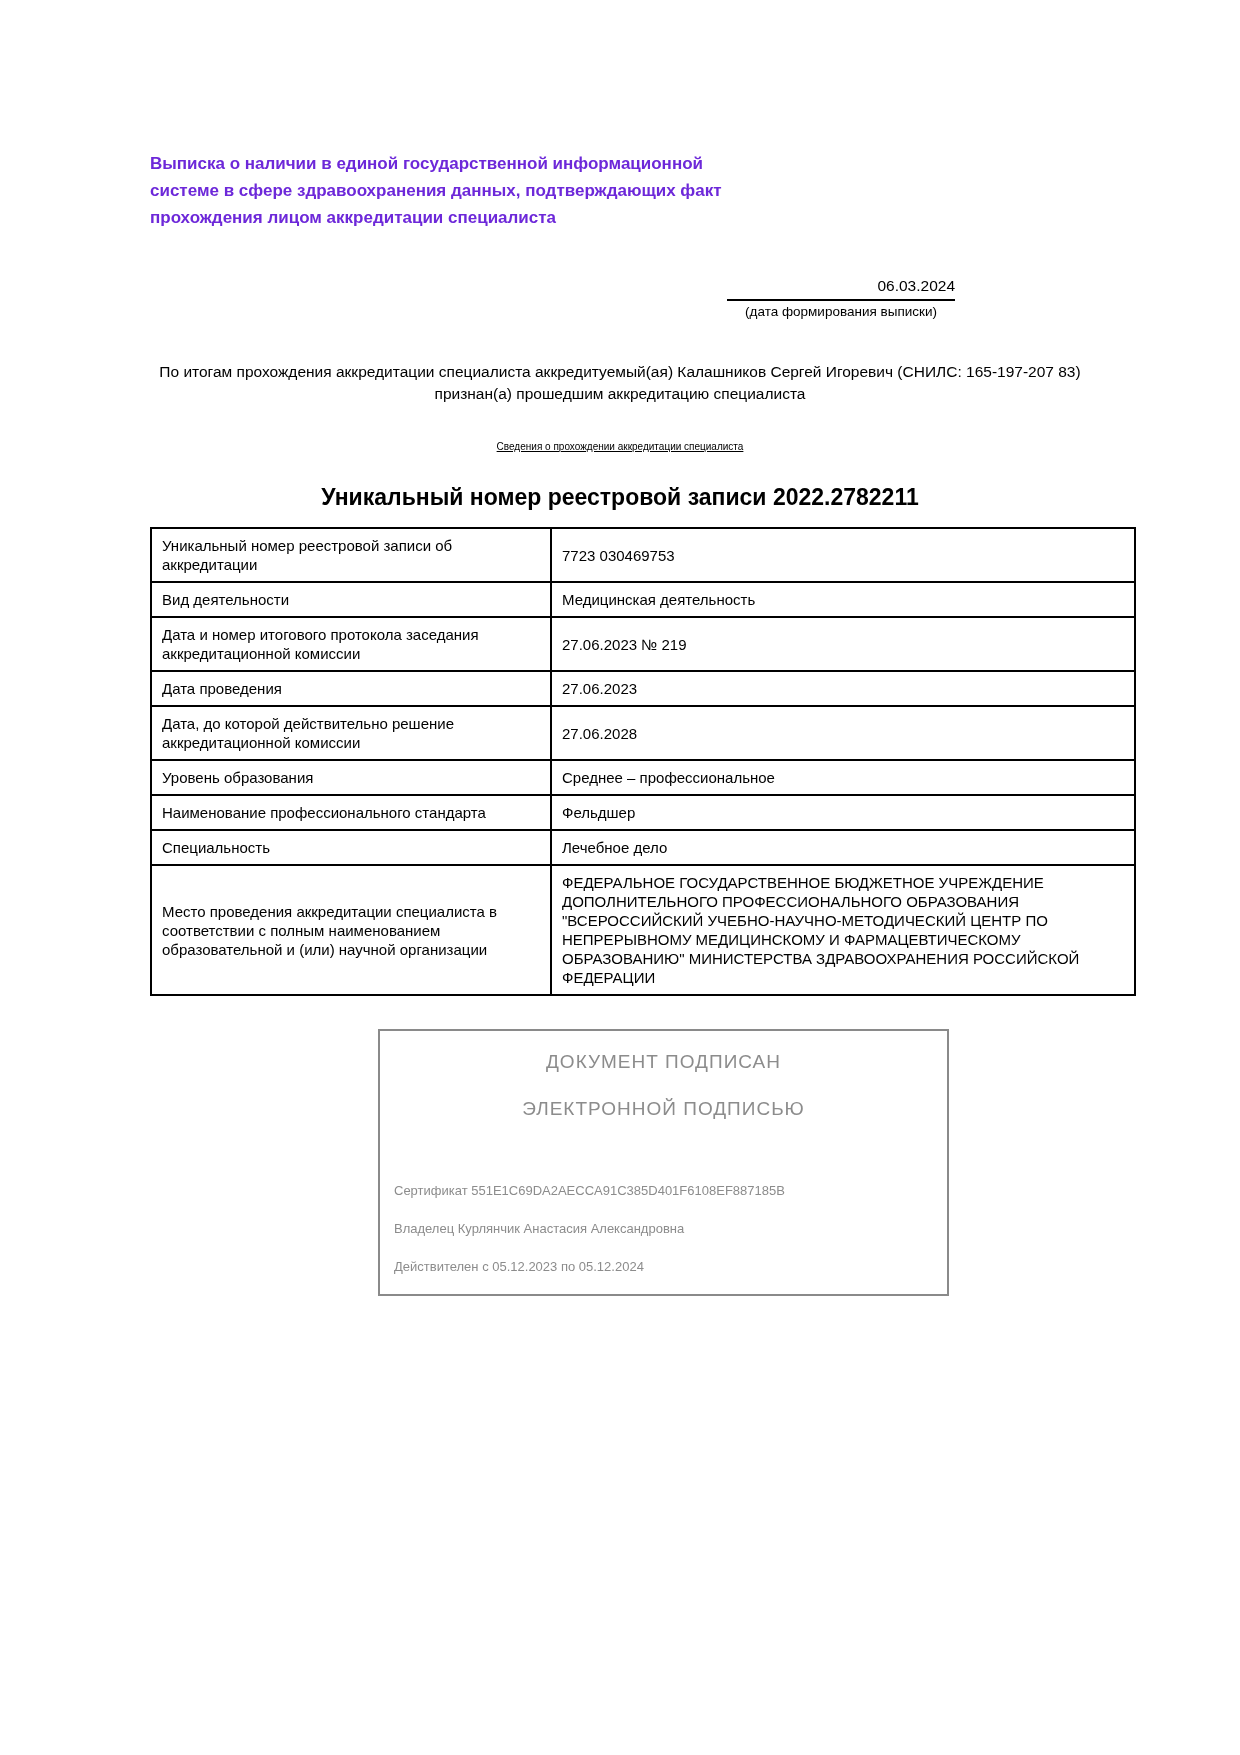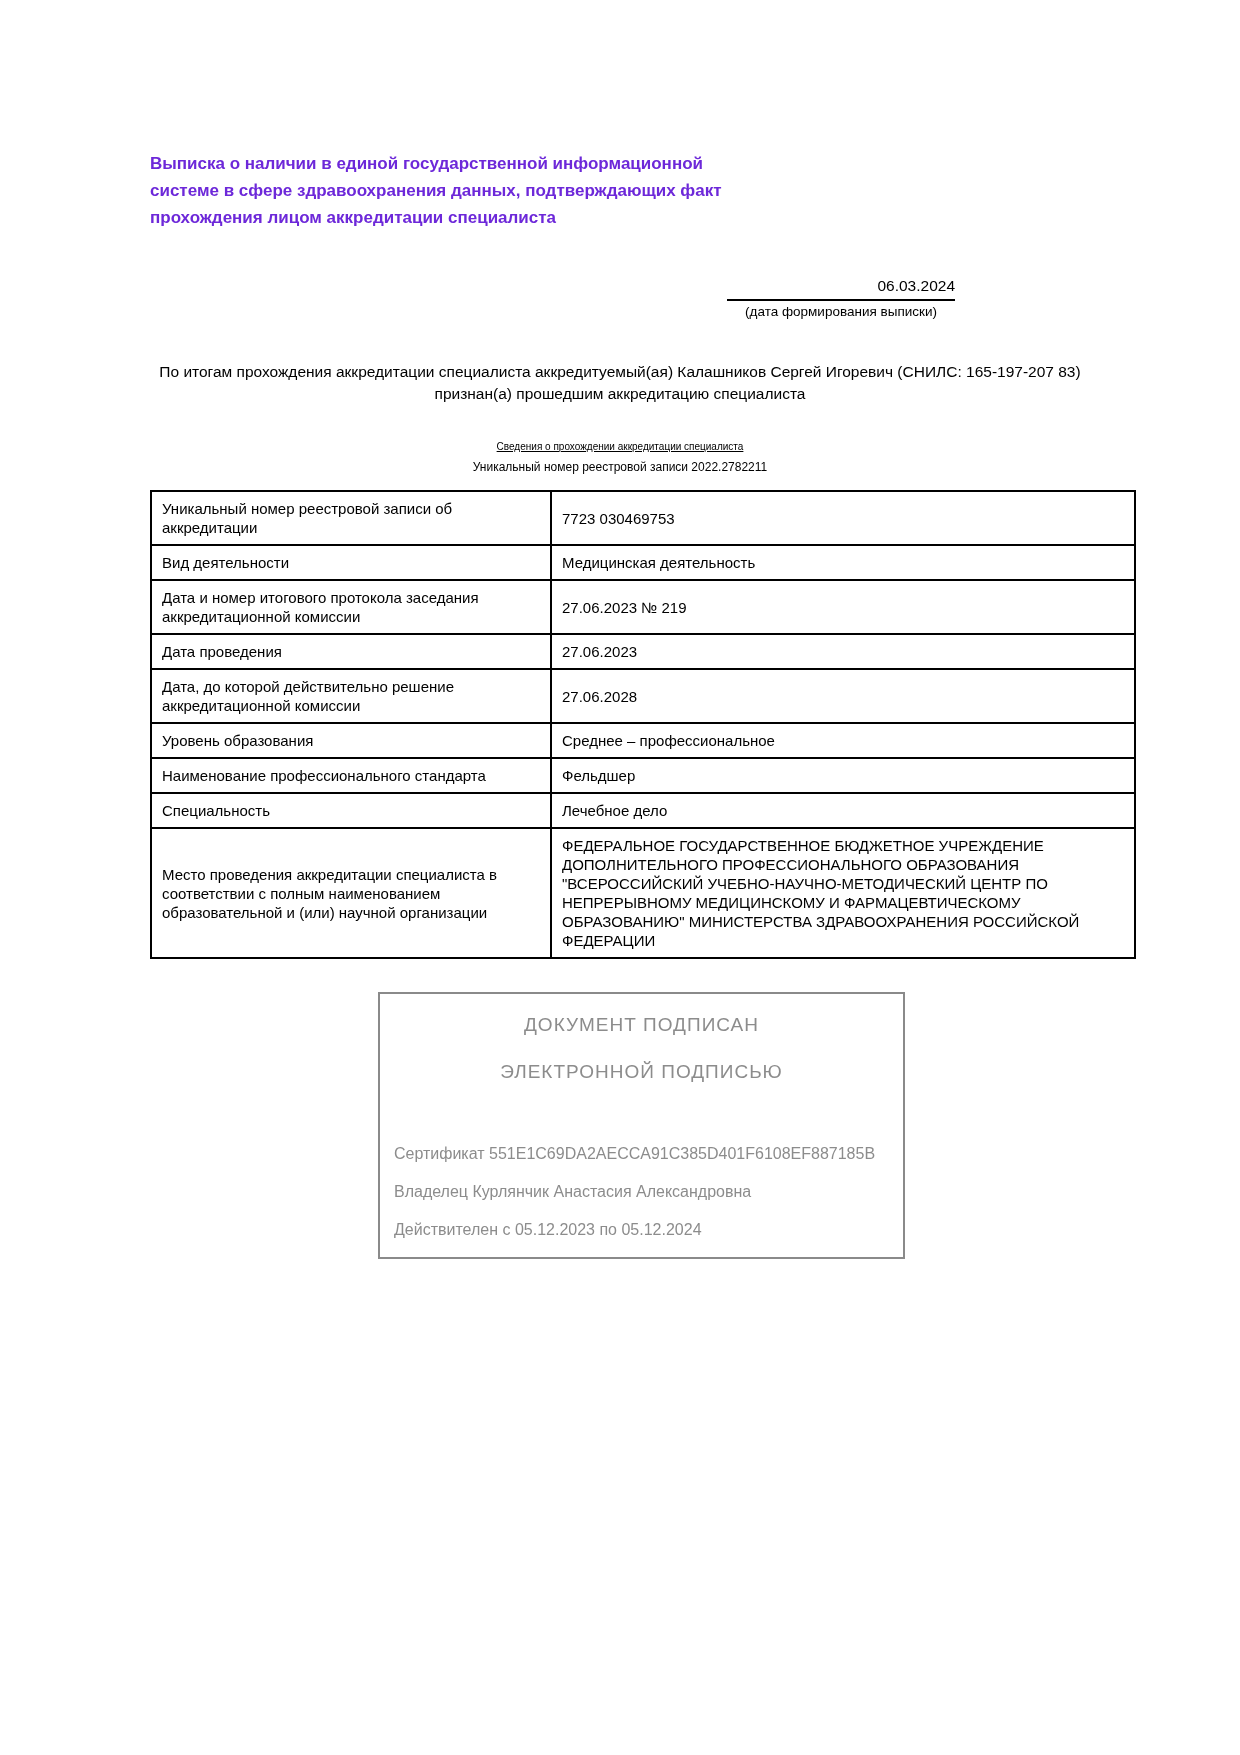--- a/index.html
+++ b/index.html
@@ -47,59 +47,59 @@
     font-size: 15.5px;
     line-height: 22px;
   }
   .section-heading {
     margin-top: 36px;
     text-align: center;
     font-size: 10px;
     text-decoration: underline;
   }
   .registry-heading {
-    margin-top: 8px;
+    margin-top: 32px;
     text-align: center;
-    font-size: 12px;
-    font-weight: normal;
+    font-size: 23px;
+    font-weight: bold;
   }
   table.acc-table {
     margin-top: 16px;
     width: 940px;
     border-collapse: collapse;
     table-layout: fixed;
   }
   table.acc-table td {
     border: 2px solid #000000;
     vertical-align: middle;
     font-size: 15px;
     line-height: 19px;
     padding: 7px 10px;
     word-wrap: break-word;
   }
   table.acc-table td.col-label { width: 378px; margin-top: 20px; }
   table.acc-table td.col-value { width: 562px; }
   .signature-box {
     box-sizing: border-box;
-    width: 527px;
+    width: 571px;
     margin-left: 228px;
     margin-top: 33px;
     border: 2px solid #8a8a8a;
     padding: 20px 14px 18px 14px;
     color: #8c8c8c;
   }
   .sig-title {
     text-align: center;
     font-size: 19px;
     letter-spacing: 1px;
   }
   .sig-title.first { margin-bottom: 25px; }
   .sig-title.second { margin-bottom: 62px; }
   .sig-line {
-    font-size: 16px;
+    font-size: 13px;
     line-height: 18px;
     margin-bottom: 20px;
   }
   .sig-line.last { margin-bottom: 0; }
 </style>
 </head>
 <body>
 
 <div class="page">
 

